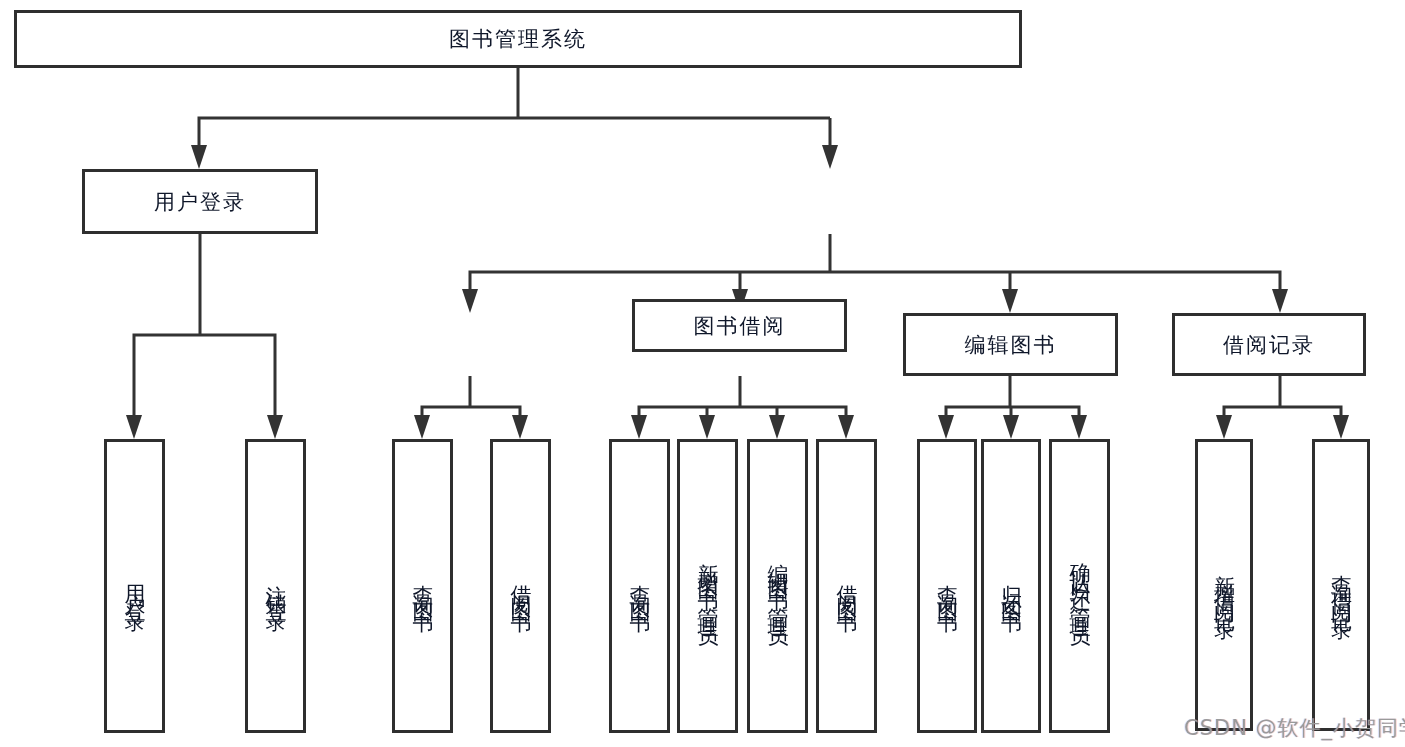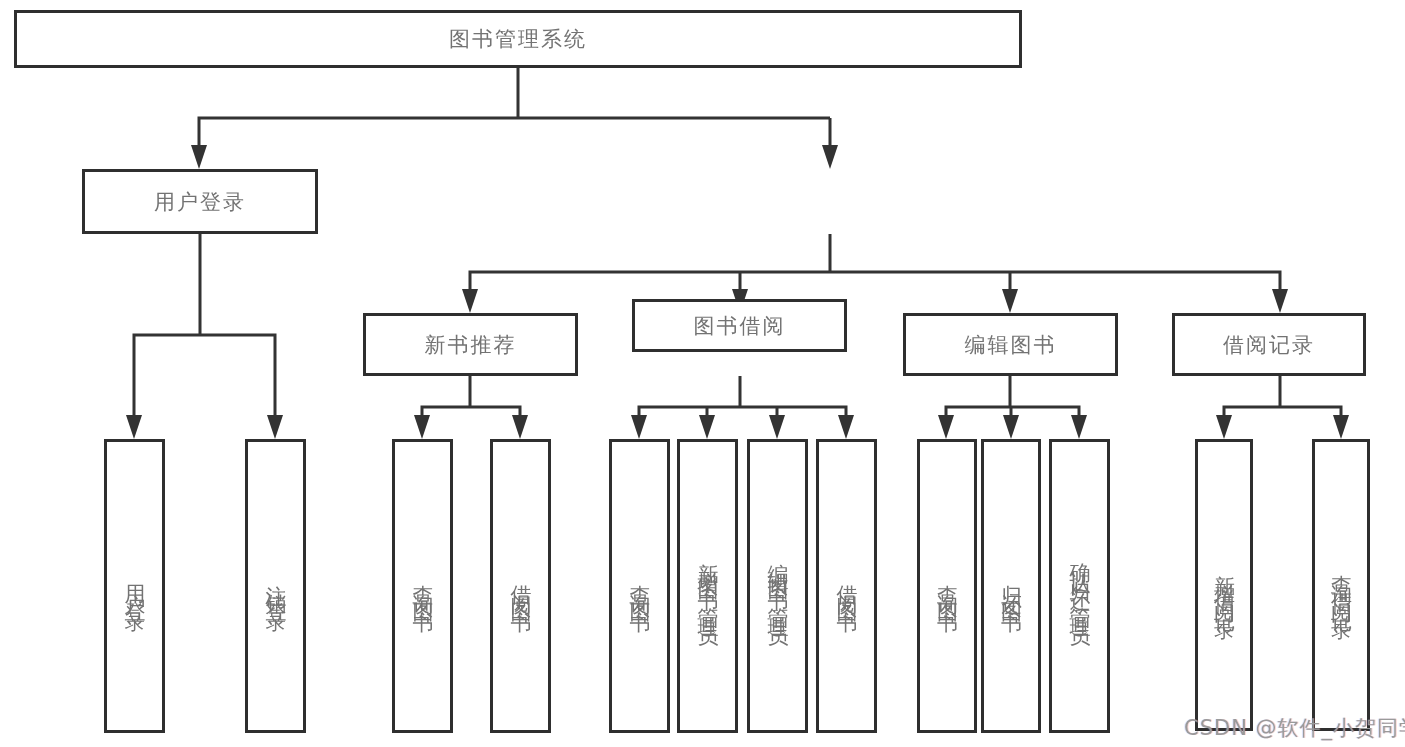--- a/index.html
+++ b/index.html
@@ -3,21 +3,21 @@
 <meta charset="utf-8">
 <style>
   html,body{margin:0;padding:0;background:#fff;}
   .canvas{
     position:relative;width:1405px;height:747px;background:#ffffff;
     font-family:"DejaVu Sans","Liberation Sans",sans-serif;overflow:hidden;
   }
   .connectors{position:absolute;left:0;top:0;z-index:0;}
   .box{
     position:absolute;box-sizing:border-box;border:3px solid #2f2f2f;background:#ffffff;
-    display:flex;align-items:center;justify-content:center;color:#737373;z-index:1;
+    display:flex;align-items:center;justify-content:center;color:#0f172a;z-index:1;
   }
   .hlabel{font-size:21px;letter-spacing:2px;white-space:nowrap;}
   .leaf .vlabel{
     writing-mode:vertical-rl;text-orientation:mixed;
     font-size:21px;letter-spacing:9px;line-height:1;white-space:nowrap;
   }
   .watermark{
     position:absolute;left:1184px;top:714px;z-index:2;
     font-size:21px;color:#9a9a9a;letter-spacing:1px;white-space:nowrap;
     text-shadow:1px 0 rgba(231,101,101,0.25), -1px 0 rgba(110,140,255,0.2);
@@ -62,23 +62,20 @@
   </svg>
 
   <div class="box" style="left:14px;top:10px;width:1008px;height:58px">
     <span class="hlabel">图书管理系统</span>
   </div>
 
   <div class="box" style="left:82px;top:169px;width:236px;height:65px">
     <span class="hlabel">用户登录</span>
   </div>
 
-  <div class="box" style="left:363px;top:313px;width:215px;height:63px">
-    <span class="hlabel">新书推荐</span>
-  </div>
   <div class="box" style="left:632px;top:299px;width:215px;height:53px">
     <span class="hlabel">图书借阅</span>
   </div>
   <div class="box" style="left:903px;top:313px;width:215px;height:63px">
     <span class="hlabel">编辑图书</span>
   </div>
   <div class="box" style="left:1172px;top:313px;width:194px;height:63px">
     <span class="hlabel">借阅记录</span>
   </div>
 

